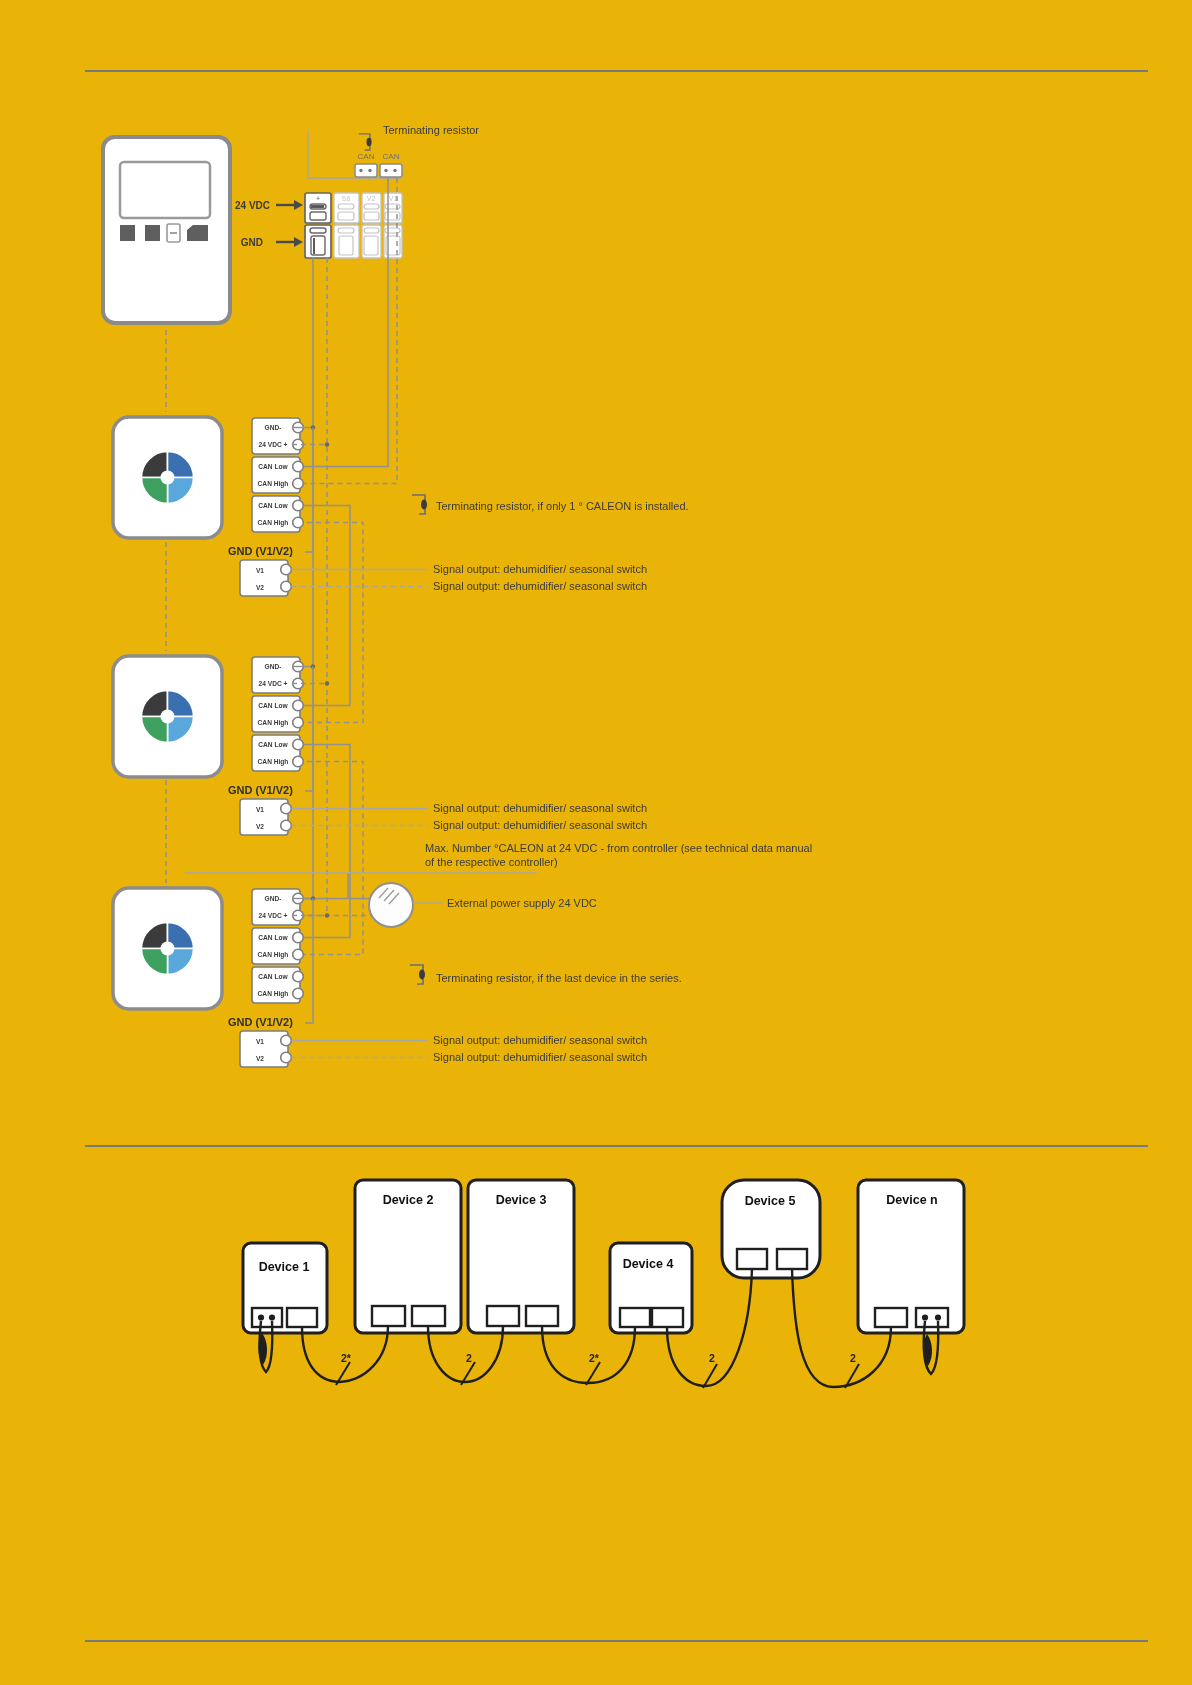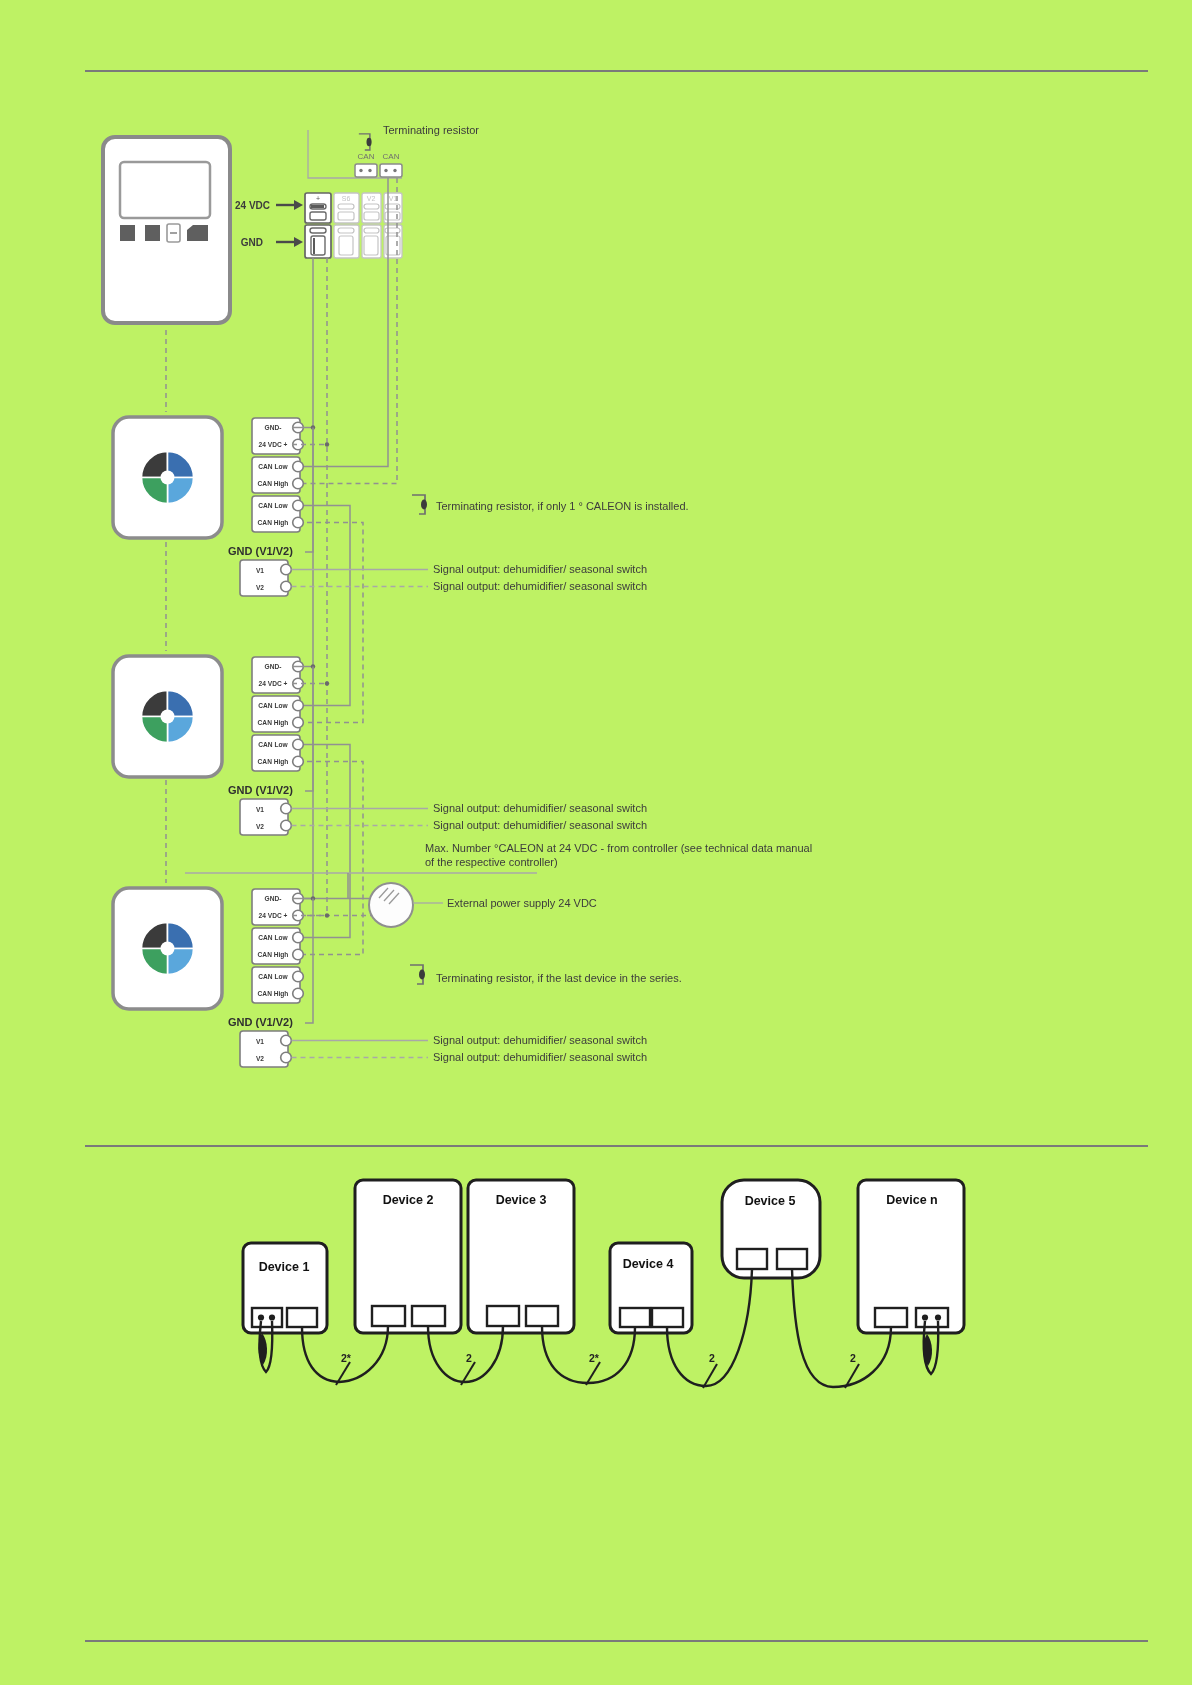--- a/index.html
+++ b/index.html
@@ -1,16 +1,16 @@
 <!DOCTYPE html>
 <html><head>
 <meta charset="utf-8">
 <style>
   html,body{margin:0;padding:0;background:#fff;}
-  .page{position:relative;width:1192px;height:1685px;background:#bef264;font-family:"Liberation Sans",sans-serif;overflow:hidden;}
+  .page{position:relative;width:1192px;height:1685px;background:#eab308;font-family:"Liberation Sans",sans-serif;overflow:hidden;}
   svg text{font-family:"Liberation Sans",sans-serif;}
   .w{stroke:#919191;stroke-width:1.5;fill:none;}
   .wd{stroke:#919191;stroke-width:1.5;fill:none;stroke-dasharray:5 4;}
   .wl{stroke:#a8a8a8;stroke-width:1.3;fill:none;}
   .tb{fill:#ffffff;stroke:#7e7e7e;stroke-width:1.6;}
   .tl{font-size:6.6px;font-weight:bold;fill:#3a3a3a;text-anchor:middle;}
   .note{font-size:11px;fill:#3c3c3c;}
   .blabel{font-size:11px;font-weight:bold;fill:#2f2f2f;}
   .smlabel{font-size:10px;font-weight:bold;fill:#3c3c3c;text-anchor:end;}
   .hdr{font-size:7px;fill:#c2c2c2;text-anchor:middle;}

